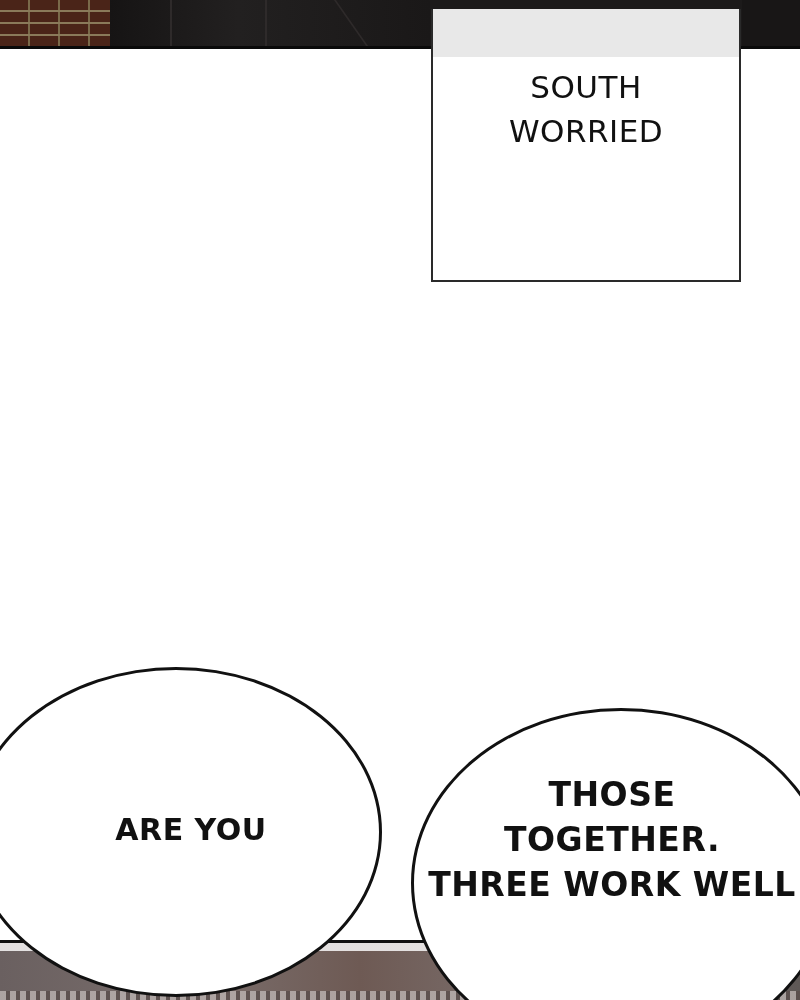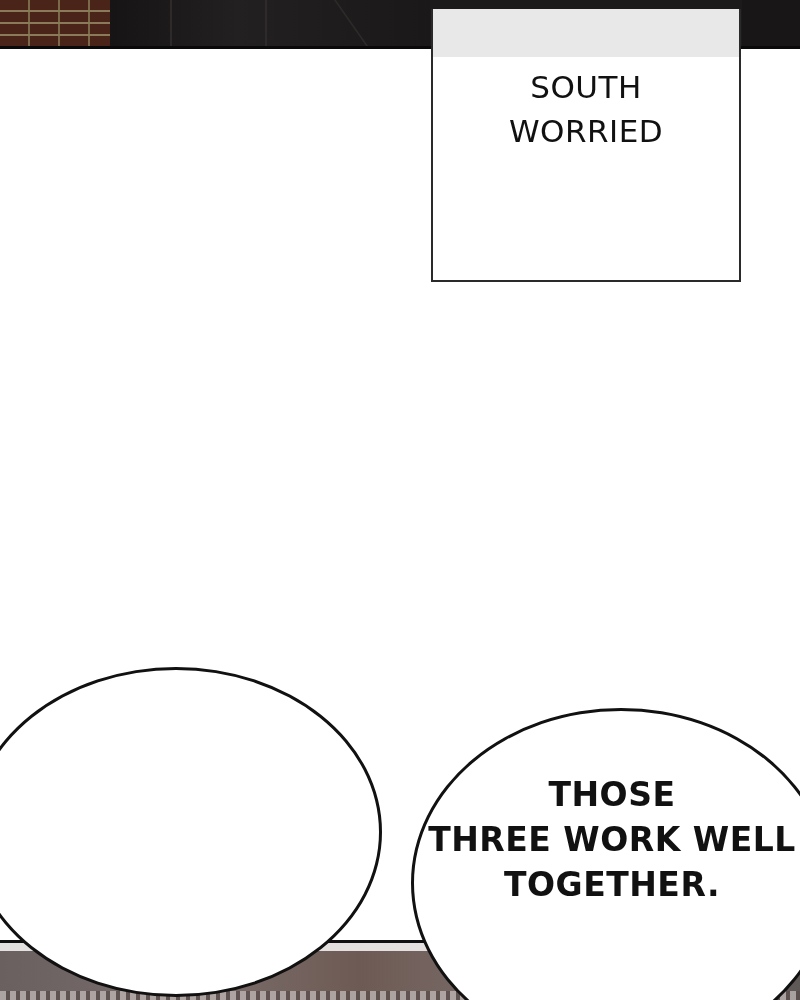--- a/index.html
+++ b/index.html
@@ -107,22 +107,23 @@
     <div>WORRIED</div>
   </div>
 </div>
 
 <div class="bottom-panel">
   <div class="windows"></div>
 </div>
 
 <div class="bubble bubble-left">
   <div class="bubble-text">
+    <div>ARE YOU</div>
   </div>
 </div>
 
 <div class="bubble bubble-right">
   <div class="bubble-text">
     <div>THOSE</div>
+    <div>TOGETHER.</div>
     <div>THREE WORK WELL</div>
-    <div>TOGETHER.</div>
   </div>
 </div>
 
 </body></html>

